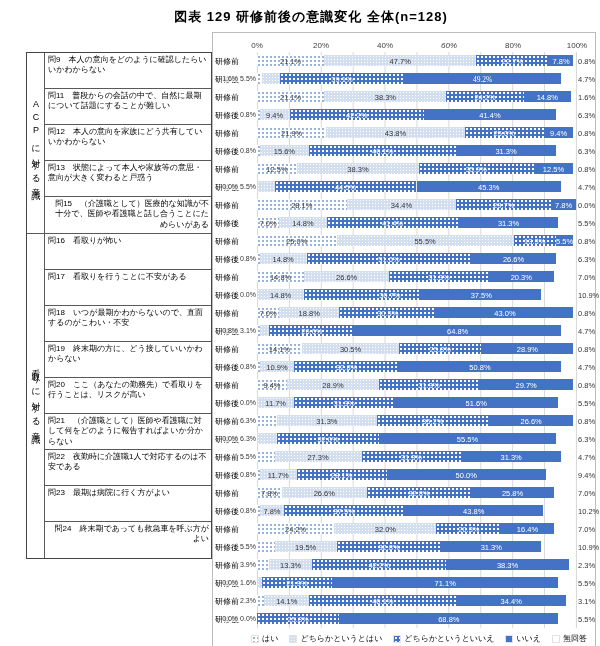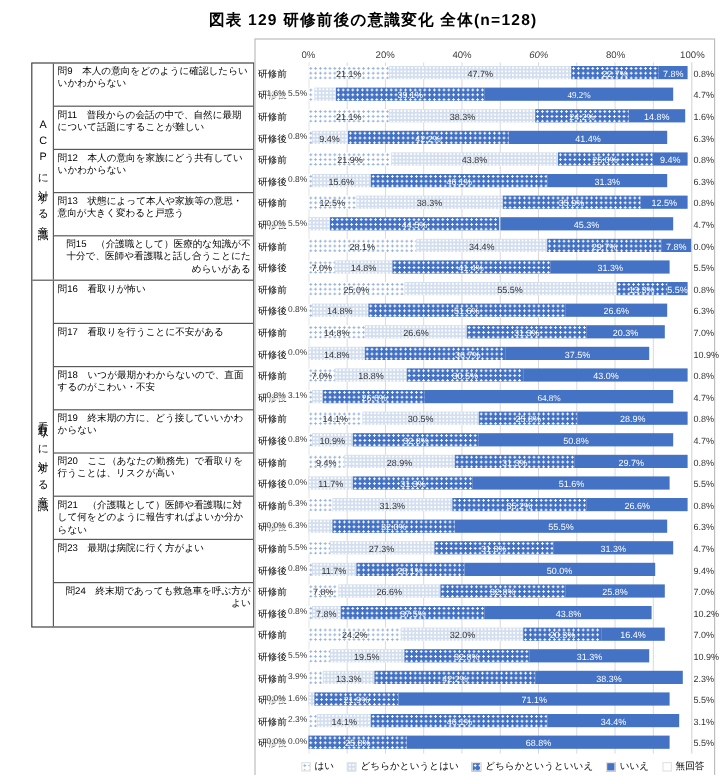--- a/index.html
+++ b/index.html
@@ -64,20 +64,21 @@
           <div class="gcell">
             <span class="glabel">看取りに対する意識</span>
           </div>
           <div class="qcol">
             <div class="qcell">問16　看取りが怖い</div>
             <div class="qcell">問17　看取りを行うことに不安がある</div>
             <div class="qcell">問18　いつが最期かわからないので、直面するのがこわい・不安</div>
             <div class="qcell">問19　終末期の方に、どう接していいかわからない</div>
             <div class="qcell">問20　ここ（あなたの勤務先）で看取りを行うことは、リスクが高い</div>
             <div class="qcell">問21　（介護職として）医師や看護職に対して何をどのように報告すればよいか分からない</div>
+            <div class="qcell">問22　夜勤時に介護職1人で対応するのは不安である</div>
             <div class="qcell">問23　最期は病院に行く方がよい</div>
             <div class="qcell">問24　終末期であっても救急車を呼ぶ方がよい</div>
           </div>
         </div>
       </div>
     <div class="frame">
       <div class="axis">
           <span class="tick" style="left: 0%;">0%</span>
           <span class="tick" style="left: 20%;">20%</span>
           <span class="tick" style="left: 40%;">40%</span>
@@ -326,21 +327,21 @@
             <div class="gutter">
               <span class="rlabel">研修後</span>
               <span class="lcallout">0.8% 3.1%</span>
             </div>
             <div class="plot">
               <div class="seg seg0" style="left: 0%; width: 0.8%;"></div>
               <div class="seg seg1" style="left: 0.8%; width: 3.1%;"></div>
               <div class="seg seg2" style="left: 3.9%; width: 26.6%;"></div>
               <span class="vlab vl2" style="left: 17.2%;">26.6%</span>
               <div class="seg seg3" style="left: 30.5%; width: 64.8%;"></div>
-              <span class="vlab vl3" style="left: 62.9%; font-family: Liberation Serif, serif;">64.8%</span>
+              <span class="vlab vl3" style="left: 62.9%;">64.8%</span>
               <span class="rcallout">4.7%</span>
             </div>
           </div>
           <div class="brow">
             <div class="gutter">
               <span class="rlabel">研修前</span>
             </div>
             <div class="plot">
               <div class="seg seg0" style="left: 0%; width: 14.0859%;"></div>
               <span class="vlab vl0" style="left: 7.04296%;">14.1%</span>

